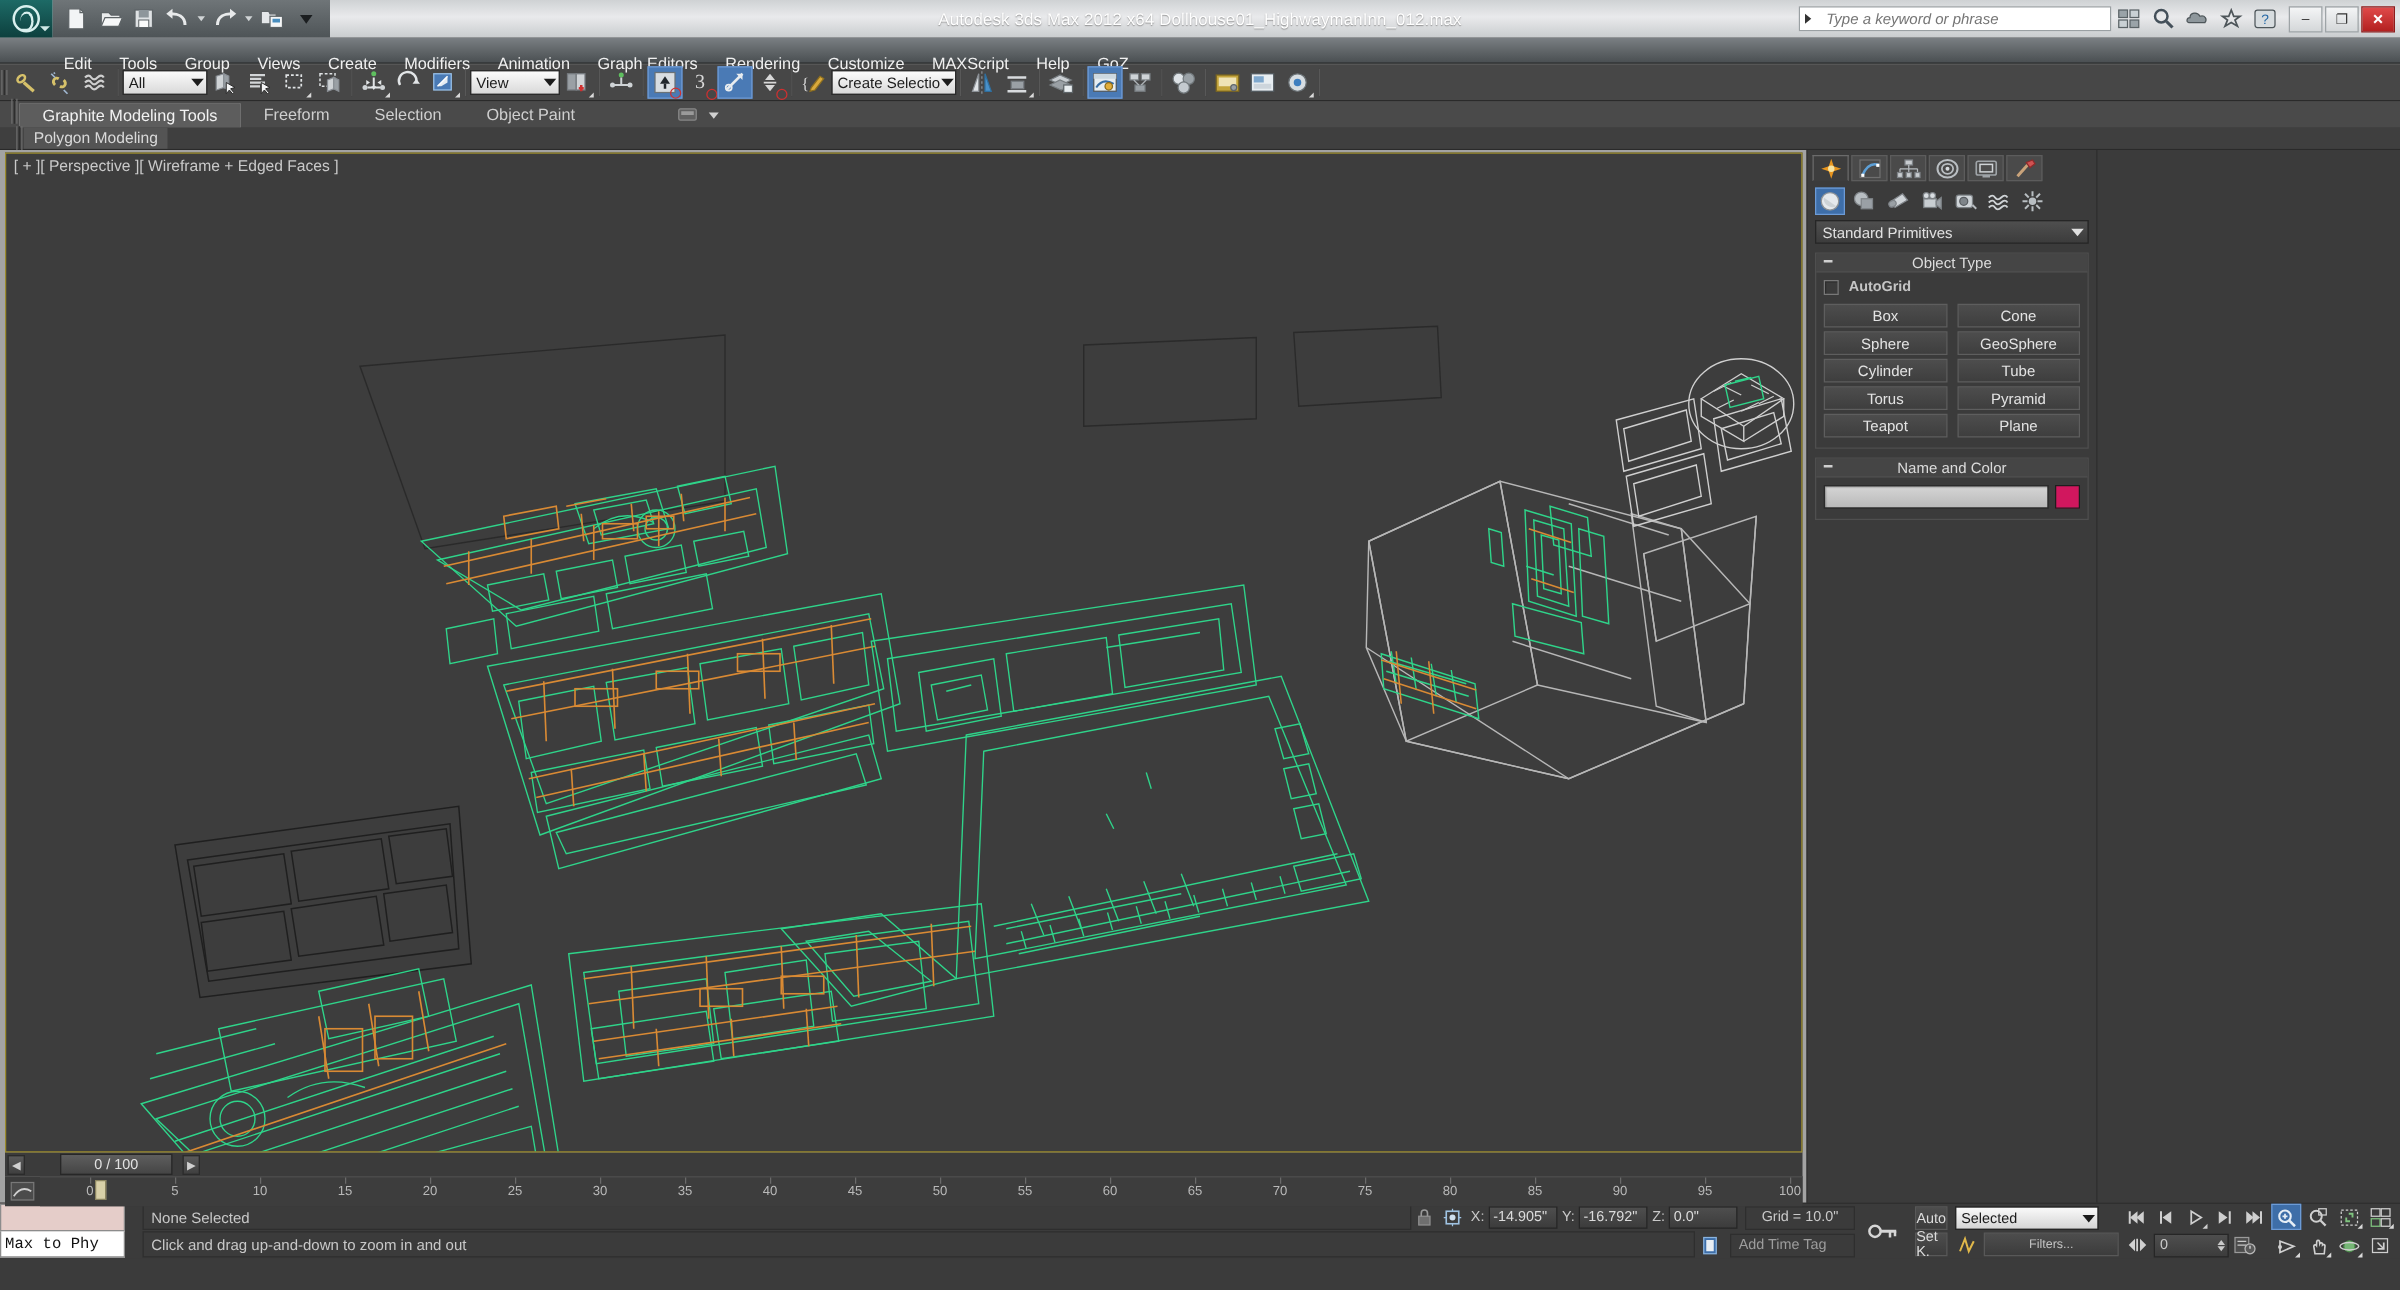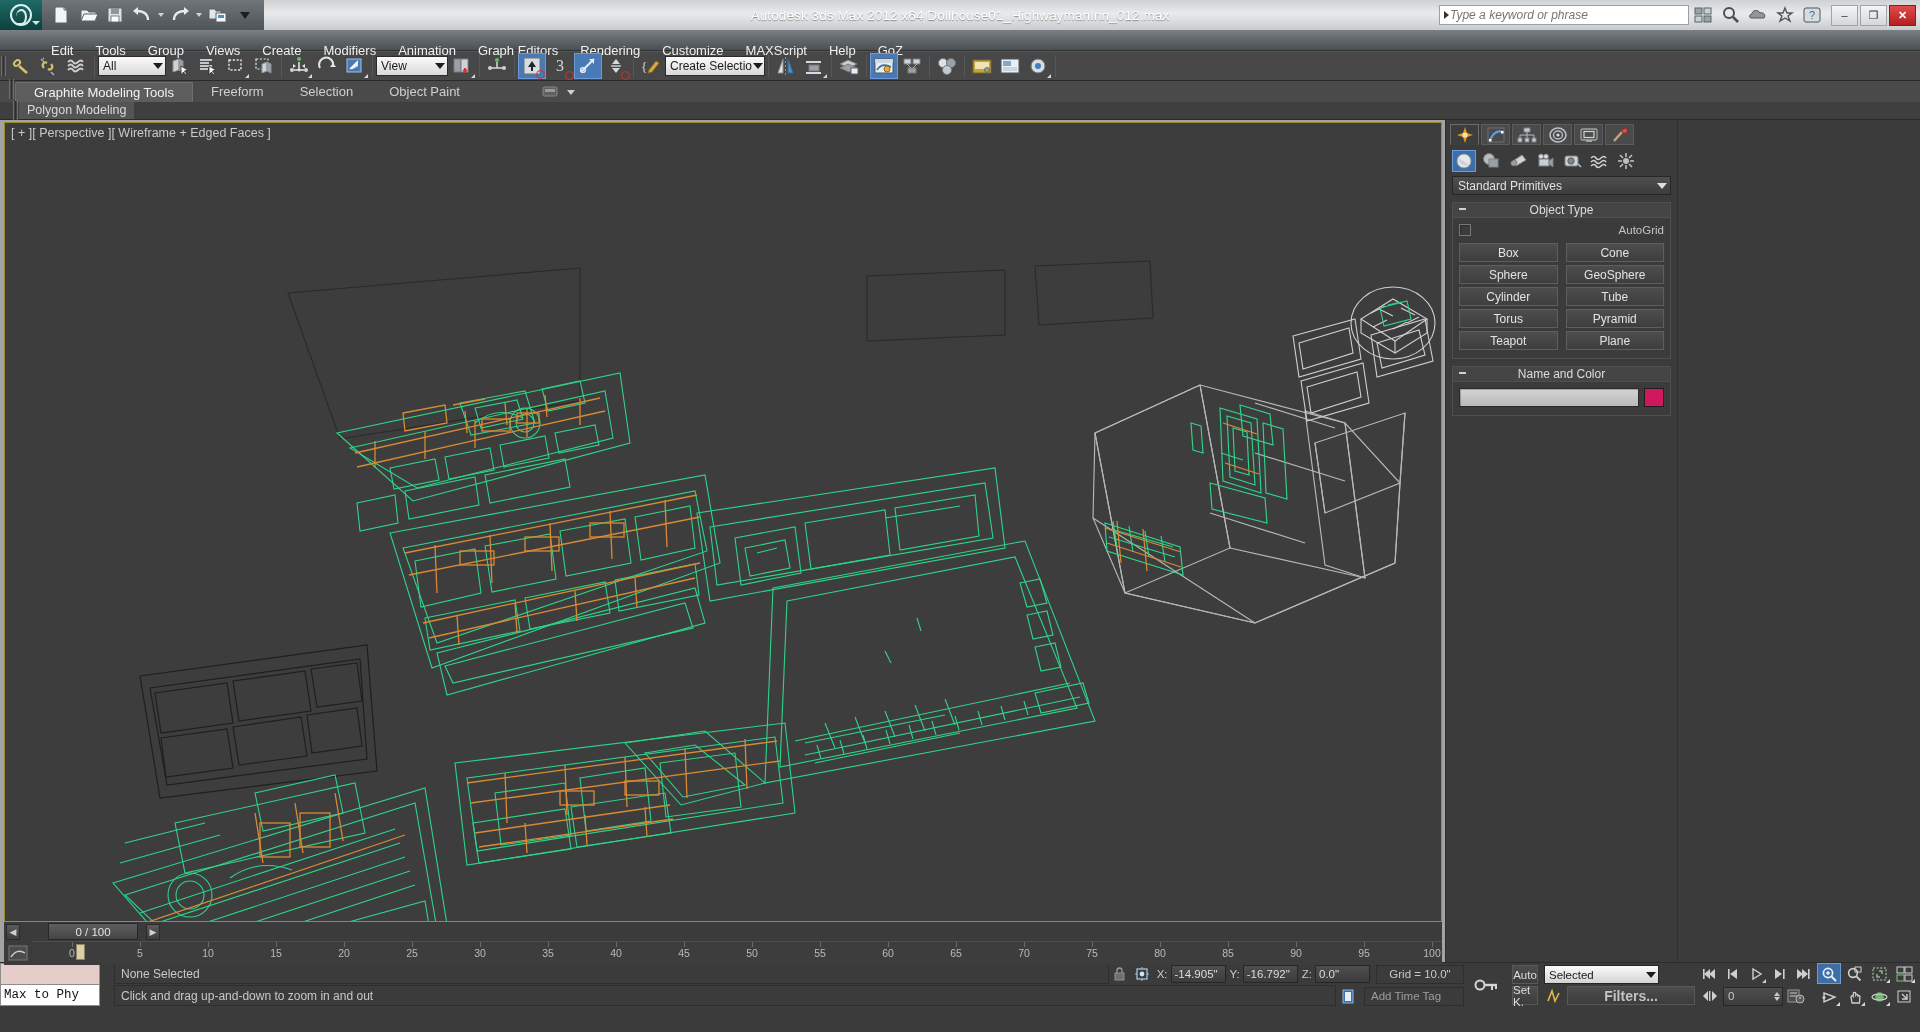--- a/index.html
+++ b/index.html
@@ -47,21 +47,21 @@
     position:absolute; left:0; right:0; text-align:center;
     font-size:13.5px; color:#ffffff; letter-spacing:0.1px;
     text-shadow:0 1px 1px rgba(120,120,120,.8); pointer-events:none;
   }
   #searchbox{
     margin-left:auto; display:flex;align-items:center;gap:3px;
     height:30px; padding-right:4px; flex:0 0 auto;
   }
   #searchfield{
     width:250px;height:20px;background:#fff;border:1px solid #9aa0a3;
-    display:flex;align-items:center;padding-left:4px;gap:1px;
+    display:flex;align-items:center;padding-left:4px;gap:12px;
   }
   #searchfield .ptr{width:0;height:0;border-top:4px solid transparent;border-bottom:4px solid transparent;border-left:5px solid #333;}
   #searchfield input{
     border:none;outline:none;width:225px;font-size:12px;font-style:italic;
     color:#6d6d6d; font-family:"Liberation Sans",sans-serif; background:transparent;
   }
   .tbicon{width:24px;height:24px;display:flex;align-items:center;justify-content:center;}
   #wbtns{display:flex;gap:2px;margin-left:4px;}
   .wbtn{width:27px;height:21px;border:1px solid #9ea4a7;display:flex;align-items:center;justify-content:center;
     background:linear-gradient(to bottom,#f4f5f6,#d4d7d9);font-size:11px;color:#333;}
@@ -144,21 +144,21 @@
     border:1px solid #262626;display:flex;align-items:center;padding-left:5px;
     font-size:12px;color:#e0e0e0;
   }
   #cpcombo .arw{margin-left:auto;width:16px;display:flex;align-items:center;justify-content:center;}
   #cpcombo .arw:after{content:"";width:0;height:0;border-left:5px solid transparent;border-right:5px solid transparent;border-top:6px solid #e0e0e0;}
   .rollout{margin:7px 6px 0 6px;border:1px solid #4f4f4f;background:#3b3b3b;}
   .rollhdr{height:15px;display:flex;align-items:center;justify-content:center;position:relative;
     background:#454545;font-size:12px;color:#dcdcdc;border-bottom:1px solid #4f4f4f;}
   .rollhdr .minus{position:absolute;left:6px;top:5px;width:7px;height:2px;background:#cfcfcf;}
   .rollbody{padding:6px 6px 8px 6px;}
-  .autogrid{display:flex;align-items:center;justify-content:space-between;gap:8px;margin-bottom:7px;}
+  .autogrid{display:flex;align-items:center;justify-content:flex-start;gap:8px;margin-bottom:7px;font-weight:bold;}
   .cbox{width:12px;height:12px;background:#3b3b3b;border:1px solid #787878;box-shadow:inset 1px 1px 0 #2c2c2c;}
   .autogrid span{font-size:11.5px;color:#c5c5c5;}
   .btngrid{display:grid;grid-template-columns:1fr 1fr;gap:3px 8px;}
   .objbtn{
     height:19px;background:linear-gradient(to bottom,#4d4d4d,#3e3e3e);
     border:1px solid #5e5e5e; display:flex;align-items:center;justify-content:center;
     font-size:12px;color:#e3e3e3;
   }
   #namecolor{display:flex;align-items:center;gap:5px;}
   #nameinput{
@@ -207,23 +207,23 @@
     display:flex;align-items:center;justify-content:center;
   }
   .selcombo{
     width:115px;height:19px;background:linear-gradient(to bottom,#fafafa,#d4d4d4);
     border:1px solid #262626;display:flex;align-items:center;padding-left:4px;
     font-size:11.5px;color:#1a1a1a;
   }
   .selcombo .arw{margin-left:auto;width:15px;display:flex;align-items:center;justify-content:center;}
   .selcombo .arw:after{content:"";width:0;height:0;border-left:5px solid transparent;border-right:5px solid transparent;border-top:6px solid #1a1a1a;}
   .filtbtn{
-    width:128px;height:19px;background:linear-gradient(to bottom,#4d4d4d,#3c3c3c);
-    border:1px solid #585858;font-size:14px;color:#c3c3c3;
-    display:flex;align-items:center;justify-content:center;font-weight:bold;
+    width:108px;height:19px;background:linear-gradient(to bottom,#4d4d4d,#3c3c3c);
+    border:1px solid #585858;font-size:10px;color:#c3c3c3;
+    display:flex;align-items:center;justify-content:center;
   }
   .playbtn{width:22px;height:20px;display:flex;align-items:center;justify-content:center;position:relative;}
   .spin{width:60px;height:19px;background:linear-gradient(to bottom,#4e4e4e,#3c3c3c);
     border:1px solid #262626;font-size:11.5px;color:#c9c9c9;display:flex;align-items:center;padding-left:4px;}
   .navbtn{width:24px;height:21px;display:flex;align-items:center;justify-content:center;position:relative;}
   .navbtn.on{background:#3e6ea8;border:1px solid #6c9bd6;}
   .navbtn .fo{position:absolute;right:1px;bottom:1px;width:0;height:0;
     border-left:4px solid transparent;border-top:4px solid transparent;border-bottom:4px solid #d9d9d9;}
   svg{shape-rendering:geometricPrecision;}
 </style>

